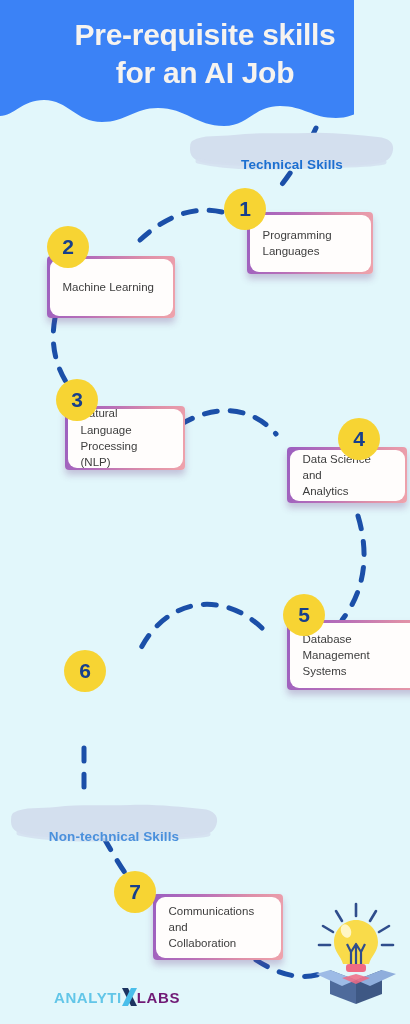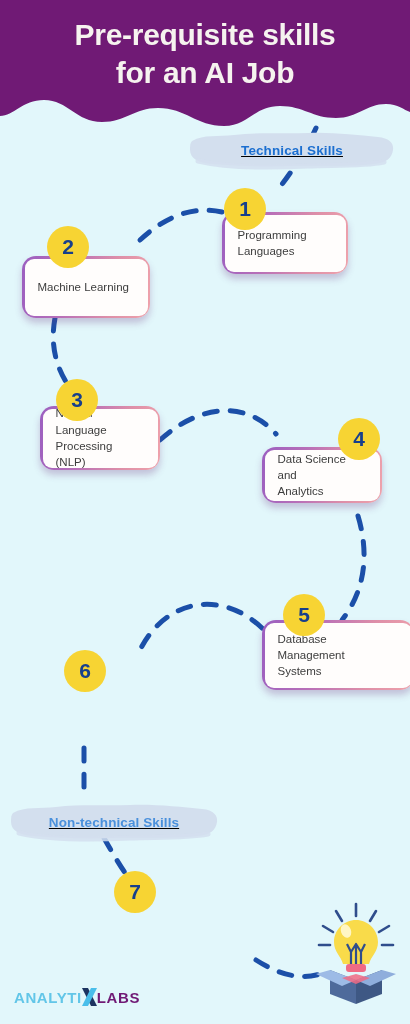--- a/index.html
+++ b/index.html
@@ -16,22 +16,22 @@
     width:410px;
     height:1024px;
     background:#E2F7FB;
     overflow:hidden;
   }
 
   
   .header {
     position:absolute;
     left:0; top:0;
-    width:410px; height:128px;
-    background:#701a75;
+    width:354px; height:128px;
+    background:#3b82f6;
     z-index:1;
   }
   .header-title {
     position:absolute;
     left:0; top:16px;
     width:410px;
     text-align:center;
     color:#F6F3EF;
     font-size:30px;
     font-weight:bold;
@@ -45,23 +45,22 @@
     width:410px; height:48px;
     z-index:2;
     pointer-events:none;
   }
 
   
   .banner {
     position:absolute;
     z-index:3;
     display:flex;
-    align-items:center;
+    align-items:flex-end;
     justify-content:center;
-    text-decoration:underline;
   }
   .banner-brush {
     position:absolute;
     left:0; top:0;
     width:100%; height:100%;
     z-index:0;
   }
   .banner-label {
     position:relative;
     z-index:1;
@@ -93,24 +92,25 @@
     stroke:#1B4FA8;
     stroke-width:5;
     stroke-linecap:round;
     stroke-dasharray:13 13;
   }
 
   
   .card {
     position:absolute;
     z-index:4;
-    border-radius:14px;
+    border-radius:4px;
     padding:2.5px;
     background:linear-gradient(100deg,#9B5FC0 0%,#B86FB8 35%,#DE8FA8 70%,#EFA3AC 100%);
     box-shadow:0 5px 7px rgba(120,70,140,0.30);
+    margin-left:25px;
   }
   .card-inner {
     width:100%; height:100%;
     background:#FFFDFC;
     border-radius:9px;
     display:flex;
     align-items:center;
     padding:0 13px;
   }
   .card-label {
@@ -147,21 +147,21 @@
   .logo {
     position:absolute;
     left:14px; top:988px;
     z-index:6;
     display:flex;
     align-items:center;
     font-weight:bold;
     font-size:15px;
     letter-spacing:0.6px;
   }
-  .logo-a { color:#62C6E8; }
+  .logo-a { color:#62C6E8;margin-left:40px; }
   .logo-x { position:relative; width:17px; height:18px; display:inline-block; margin:0 -1px; }
   .logo-labs { color:#701a75; }
 </style>
 </head>
 <body>
 
 <div id="infographic">
 
   <div class="header">
     <div class="header-title">Pre-requisite skills
@@ -237,20 +237,26 @@
 
   <div class="card" style="left:262px; top:620px; width:152px; height:70px;">
     <div class="card-inner">
       <span class="card-label">Database
 Management
 Systems</span>
     </div>
   </div>
 
 
+  <div class="card" style="left:128px; top:894px; width:130px; height:66px;">
+    <div class="card-inner">
+      <span class="card-label">Communications and
+Collaboration</span>
+    </div>
+  </div>
 
   <div class="badge" style="left:224px; top:188px;">
     <span>1</span>
   </div>
   <div class="badge" style="left:47px; top:226px;">
     <span>2</span>
   </div>
   <div class="badge" style="left:56px; top:379px;">
     <span>3</span>
   </div>

